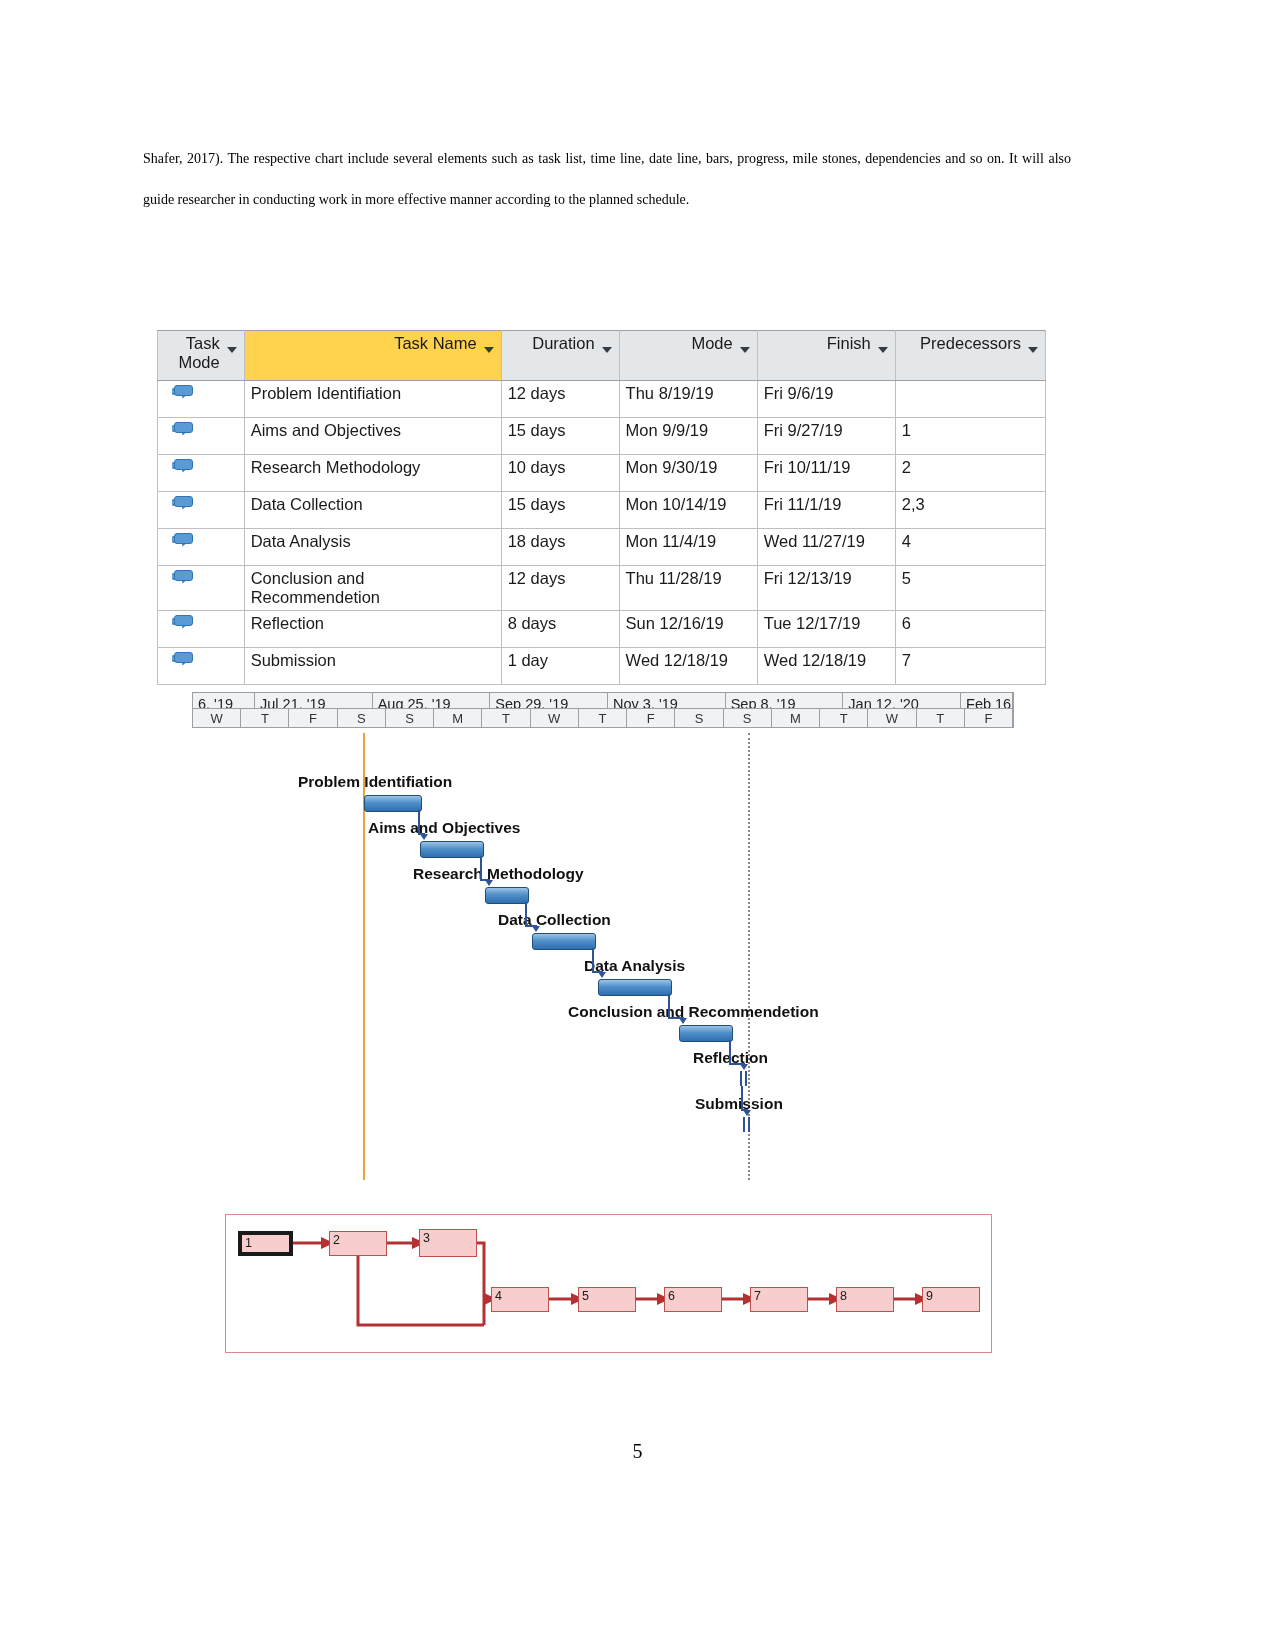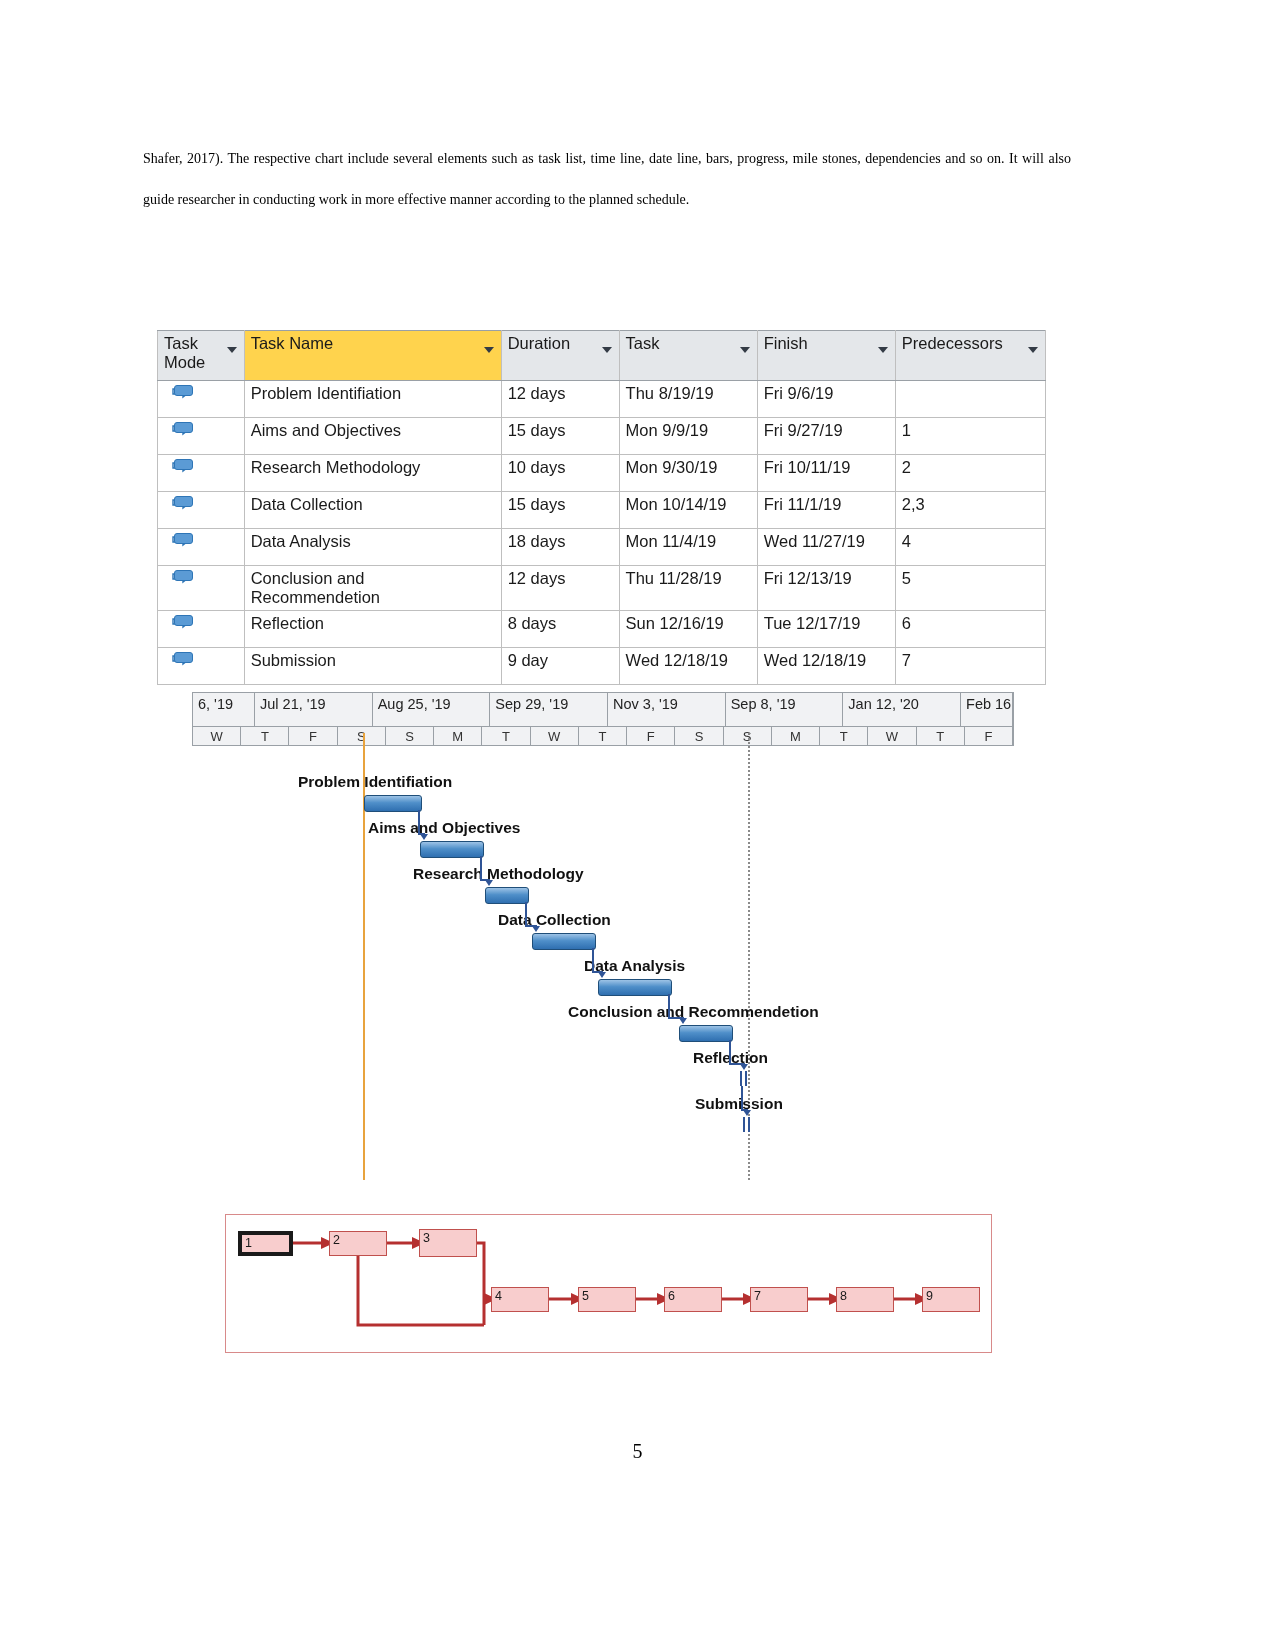--- a/index.html
+++ b/index.html
@@ -52,20 +52,21 @@
   }
   .msp-table thead th {
     background: #e4e7ea;
     height: 43px;
     vertical-align: top;
     position: relative;
     padding-right: 24px;
     color: #1a1a1a;
     border-top: 1px solid #9aa0a6;
     border-bottom: 1px solid #9aa0a6;
+    text-align: right;
   }
   .msp-table thead th.hl {
     background: #ffd34d;
   }
   .filter-arrow {
     position: absolute;
     right: 7px;
     top: 16px;
     width: 0; height: 0;
     border-left: 5px solid transparent;
@@ -114,21 +115,21 @@
     border: 1px solid #9aa0a6;
     border-bottom: none;
     background: #f1f2f4;
     box-sizing: border-box;
   }
   .gantt-row-top, .gantt-row-bot {
     display: flex;
     width: 100%;
     box-sizing: border-box;
   }
-  .gantt-row-top { height: 34px; border-bottom: 1px solid #9aa0a6; }
+  .gantt-row-top { height: 16px; border-bottom: 1px solid #9aa0a6; }
   .gantt-row-bot { height: 19px; border-bottom: 1px solid #9aa0a6; }
   .gtc {
     flex: 1 1 0;
     border-right: 1px solid #9aa0a6;
     font-family: "Liberation Sans", sans-serif;
     font-size: 14.5px;
     color: #222;
     line-height: 22px;
     padding-left: 5px;
     box-sizing: border-box;
@@ -262,21 +263,21 @@
         </th>
         <th class="hl">
           <span>Task Name</span>
           <span class="filter-arrow"></span>
         </th>
         <th>
           <span>Duration</span>
           <span class="filter-arrow"></span>
         </th>
         <th>
-          <span>Task</span>
+          <span>Mode</span>
           <span class="filter-arrow"></span>
         </th>
         <th>
           <span>Finish</span>
           <span class="filter-arrow"></span>
         </th>
         <th>
           <span>Predecessors</span>
           <span class="filter-arrow"></span>
         </th>
@@ -391,21 +392,21 @@
         <tr>
           <td>
   <span class="mode-icon">
     <span class="bar"></span>
     <svg width="20" height="14" viewBox="0 0 20 14">
       <path d="M1,4 L11,4 L11,1 L18,6.5 L11,12 L11,9 L1,9 Z" fill="#ffffff" stroke="#2e75b6" stroke-width="1.4"></path>
     </svg>
   </span>
           </td>
           <td class="cell-name">Submission</td>
-          <td>9 day</td>
+          <td>1 day</td>
           <td>Wed 12/18/19</td>
           <td>Wed 12/18/19</td>
           <td>7</td>
         </tr>
       </tbody>
   </table>
 
   <div class="gantt">
     <div class="gantt-header">
       <div class="gantt-row-top" id="ts-top">

